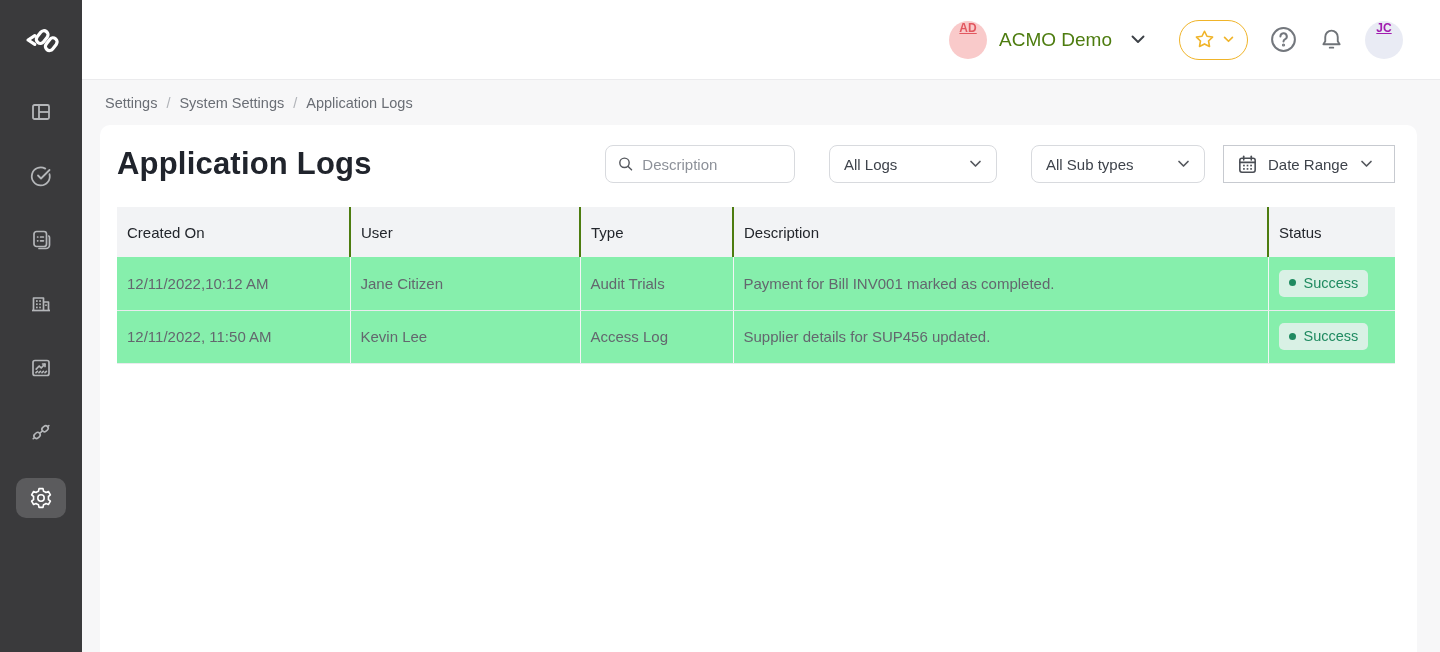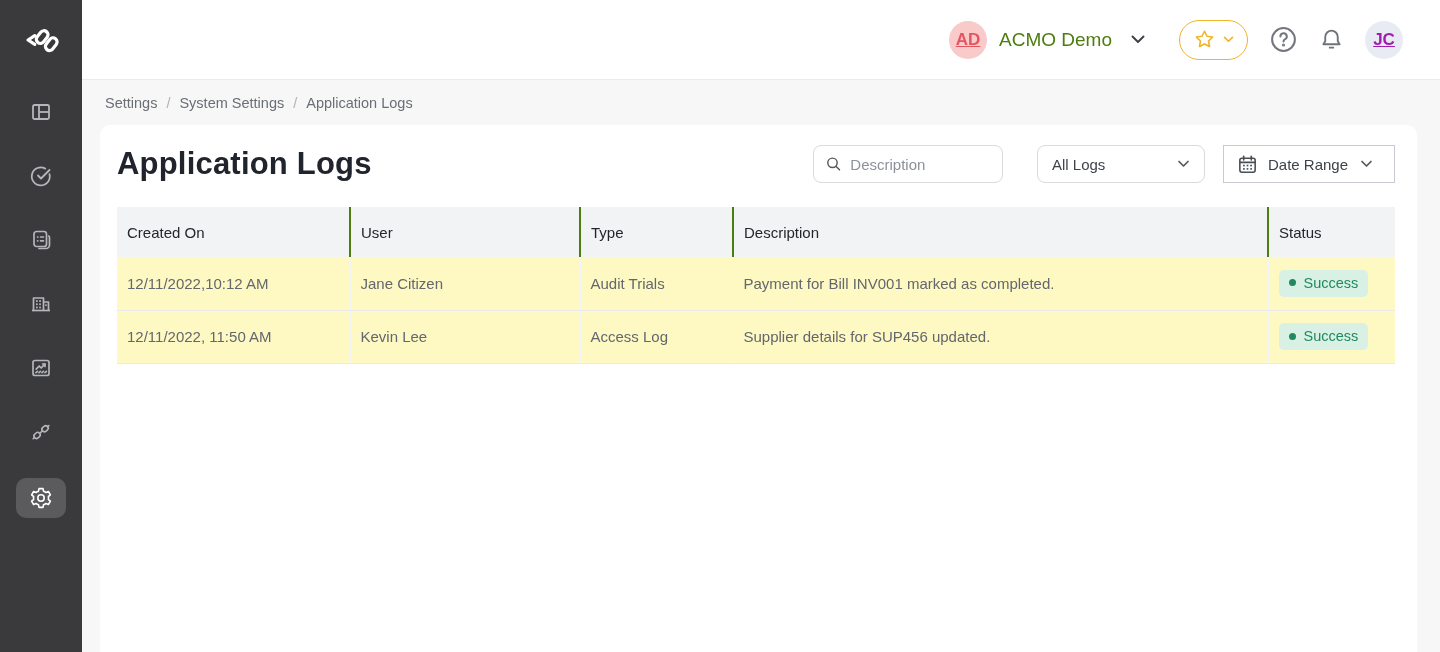--- a/index.html
+++ b/index.html
@@ -20,21 +20,21 @@
 
   
   .main { flex:1; display:flex; flex-direction:column; min-width:0; }
 
   
   .topbar { height:80px; background:#ffffff; border-bottom:1px solid #ebebed; display:flex; align-items:center; padding:0 37px 0 35px; flex-shrink:0; }
   .search-box { width:607px; height:36px; border:1px solid #d9dee8; border-radius:18px; display:flex; align-items:center; padding:0 14px; gap:9px; background:#fff; }
   .search-box input { border:none; outline:none; flex:1; font-size:15px; color:#3e434b; font-family:inherit; background:transparent; }
   .search-box input::placeholder { color:#8d9199; }
   .topbar-right { margin-left:auto; display:flex; align-items:center; }
-  .avatar { border-radius:50%; display:flex; align-items:center; justify-content:center; font-weight:700; font-size:17px;text-decoration:underline; }
+  .avatar { border-radius:50%; display:flex; justify-content:center; font-weight:700; font-size:12px;text-decoration:underline; }
   .org-avatar { width:38px; height:38px; background:#f9caca; color:#e2575f; }
   .org-name { margin-left:12px; font-size:19px; color:#4d7c0f; font-weight:500; }
   .org-chevron { margin-left:19px; color:#3c4046; display:flex; cursor:pointer; }
   .star-pill { margin-left:34px; width:69px; height:40px; border:1.5px solid #f0b429; border-radius:20px; display:flex; align-items:center; justify-content:center; gap:7px; background:#fff; cursor:pointer; }
   .icon-btn { margin-left:22px; background:none; border:none; display:flex; align-items:center; cursor:pointer; }
   .user-avatar { width:38px; height:38px; background:#e9ebf4; color:#a21caf; margin-left:21px; cursor:pointer; }
 
   
   .breadcrumb-bar { height:45px; display:flex; align-items:center; padding-left:23px; font-size:14.5px; color:#6a6e75; flex-shrink:0; }
   .crumb { cursor:pointer; }
@@ -53,21 +53,21 @@
   .filter-input input::placeholder { color:#8d9199; }
   .filter-select { height:38px; border:1px solid #d8dade; border-radius:8px; display:flex; align-items:center; justify-content:space-between; padding:0 14px; font-size:15px; color:#3e434b; background:#fff; cursor:pointer;margin-left:16px; }
   .w-logs { width:168px; } .w-subtypes { width:174px; }
   .date-range-btn { width:172px; height:38px; border:1px solid #c7cad0; border-radius:0; display:flex; align-items:center; padding:0 13px; gap:10px; font-size:15px; color:#3e434b; background:#fff; cursor:pointer; }
   .date-range-btn .chev { margin-left:2px; }
 
   
   table.log-table { width:100%; border-collapse:collapse; table-layout:fixed; }
   .log-table thead th { background:#f2f3f5; height:50px; text-align:left; padding-left:10px; font-size:15px; font-weight:500; color:#23262c; border-right:2px solid #4d7c0f; }
   .log-table thead th:last-child { border-right:none; }
-  .log-table tbody td { height:53px; border-bottom:1px solid #e9ebee; border-right:1px solid #f4f5f6; padding-left:10px; font-size:15px; color:#63676e; background:#fef9c3; }
+  .log-table tbody td { height:53px; border-bottom:1px solid #e9ebee; border-right:1px solid #f4f5f6; padding-left:10px; font-size:15px; color:#63676e; background:#86efac; }
   .log-table tbody td:last-child { border-right:none; }
   .badge-success { display:inline-flex; align-items:center; gap:8px; background:#d9f1e5; color:#1f8a60; border-radius:5px; padding:5px 10px 6px 10px; font-size:14.5px; }
   .badge-dot { width:7px; height:7px; border-radius:50%; background:#1f8a60; }
 </style>
 </head>
 <body>
 
 <aside class="sidebar">
   <div class="logo-wrap">
     <svg width="46" height="46" viewBox="0 0 48 48" fill="none" stroke="#ffffff" stroke-width="3.4" stroke-linecap="round" stroke-linejoin="round">
@@ -215,20 +215,26 @@
             <input type="text" placeholder="Description" style="">
           </div>
 
           <div class="filter-select w-logs">
             <span>All Logs</span>
             <svg width="13" height="8" viewBox="0 0 12 8" fill="none" stroke="#55585e" stroke-width="1.7" stroke-linecap="round" stroke-linejoin="round">
               <path d="M1.5 1.5 L6 6 L10.5 1.5"></path>
             </svg>
           </div>
 
+          <div class="filter-select w-subtypes">
+            <span>All Sub types</span>
+            <svg width="13" height="8" viewBox="0 0 12 8" fill="none" stroke="#55585e" stroke-width="1.7" stroke-linecap="round" stroke-linejoin="round">
+              <path d="M1.5 1.5 L6 6 L10.5 1.5"></path>
+            </svg>
+          </div>
 
           <div class="date-range-btn">
             <svg width="21" height="21" viewBox="0 0 20 20" fill="none" stroke="#4a4e55" stroke-width="1.5" stroke-linecap="round">
               <rect x="2.7" y="4" width="14.6" height="13.3" rx="2"></rect>
               <line x1="6.4" y1="2.2" x2="6.4" y2="5.6"></line>
               <line x1="13.6" y1="2.2" x2="13.6" y2="5.6"></line>
               <line x1="2.7" y1="8" x2="17.3" y2="8"></line>
               <g fill="#4a4e55" stroke="none">
                 <rect x="5.8" y="10.2" width="1.6" height="1.6"></rect>
                   <rect x="9.2" y="10.2" width="1.6" height="1.6"></rect>

